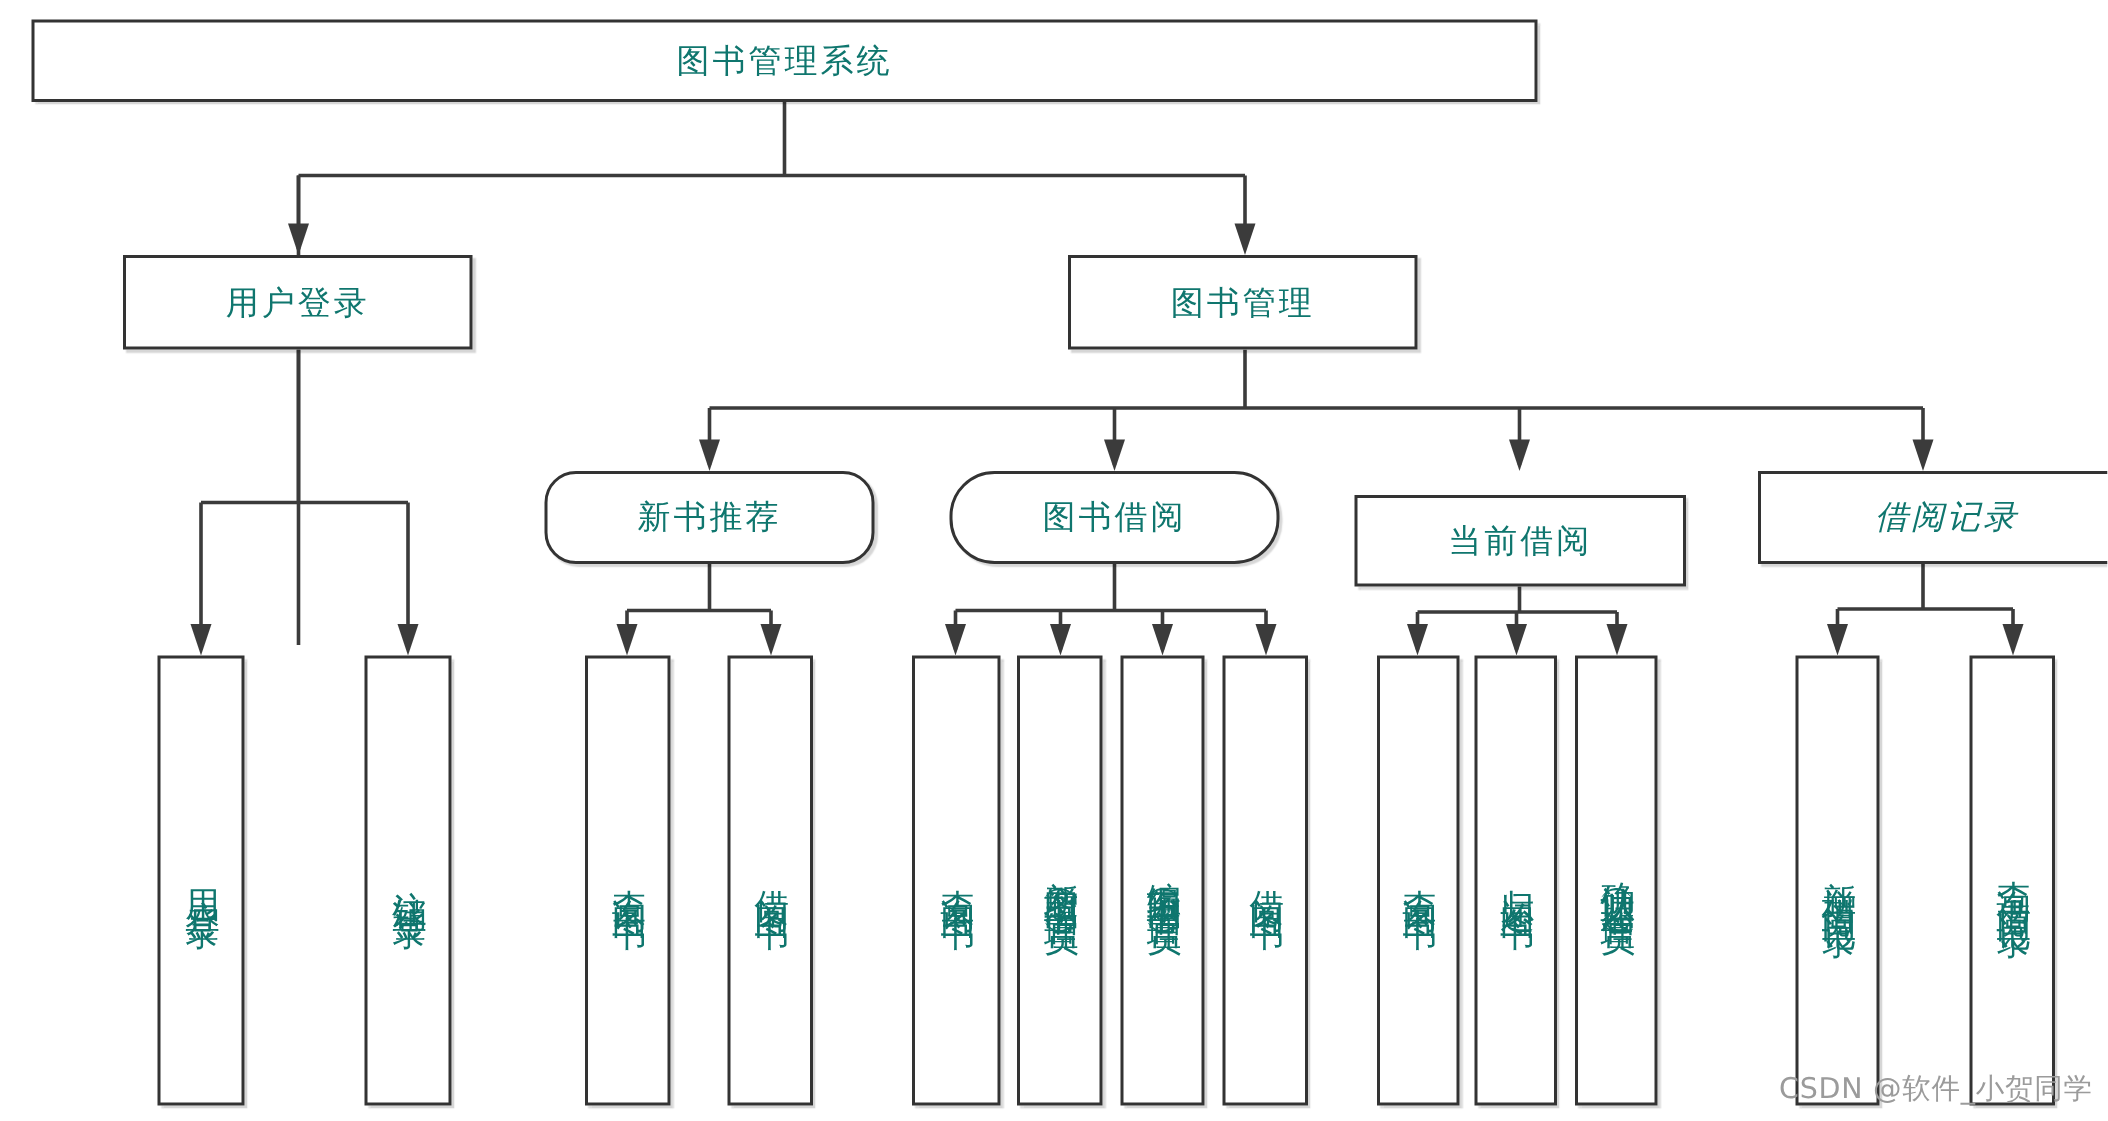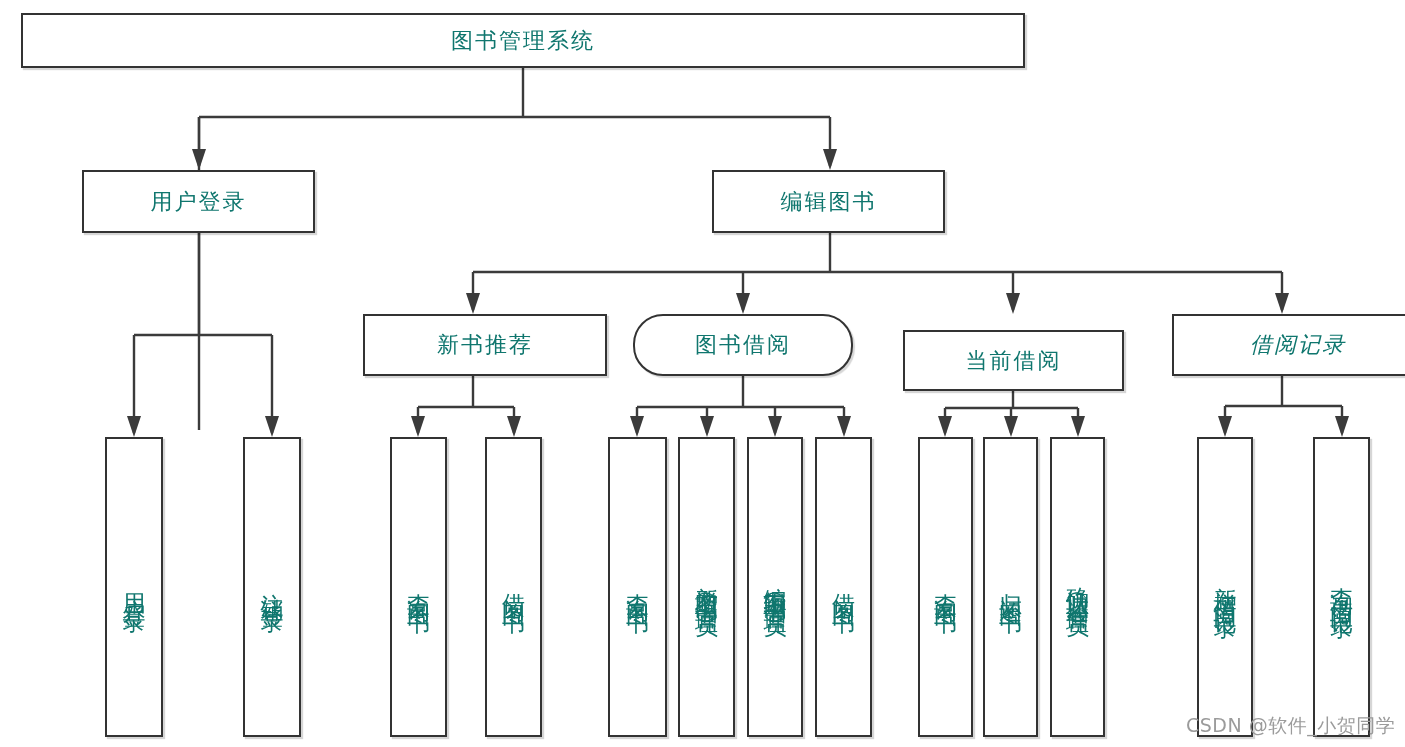--- a/index.html
+++ b/index.html
@@ -105,24 +105,24 @@
   </svg>
 
   <div class="box h" style="left:21px; top:13px; width:1004px; height:55px;">
     <span>图书管理系统</span>
   </div>
 
   <div class="box h" style="left:82px; top:170px; width:233px; height:63px;">
     <span>用户登录</span>
   </div>
   <div class="box h" style="left:712px; top:170px; width:233px; height:63px;">
-    <span>编辑图书</span>
+    <span>图书管理</span>
   </div>
 
-  <div class="box h" style="left:363px; top:314px; width:244px; height:62px;">
+  <div class="box h" style="left:363px; top:314px; width:220px; height:62px;border-radius:21px;">
     <span>新书推荐</span>
   </div>
   <div class="box h" style="left:633px; top:314px; width:220px; height:62px;border-radius:30px;">
     <span>图书借阅</span>
   </div>
   <div class="box h" style="left:903px; top:314px; width:221px; height:61px;margin-top:16px;">
     <span>当前借阅</span>
   </div>
   <div class="box h" style="left:1172px; top:314px; width:252px; height:62px;font-style:italic;">
     <span>借阅记录</span>

